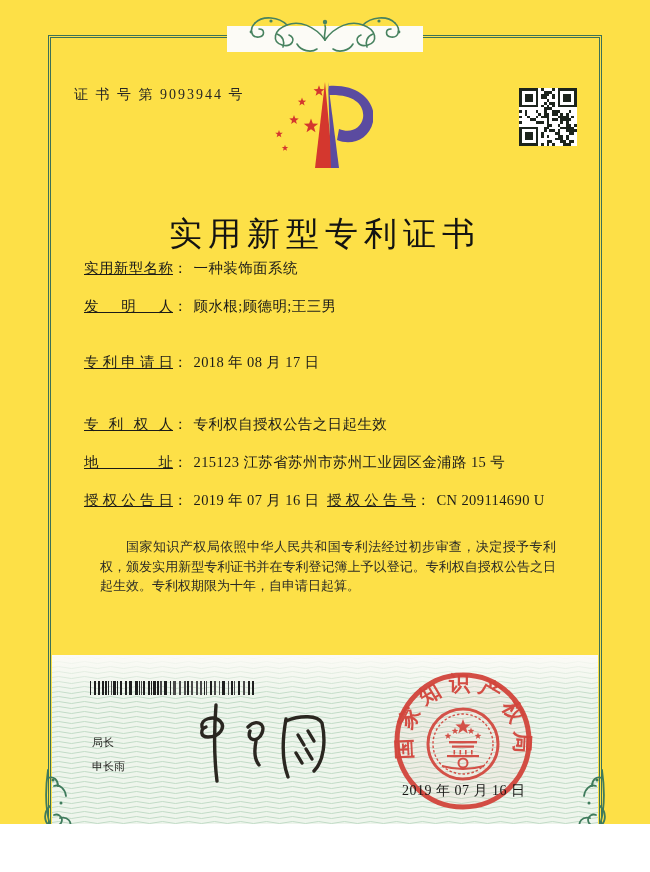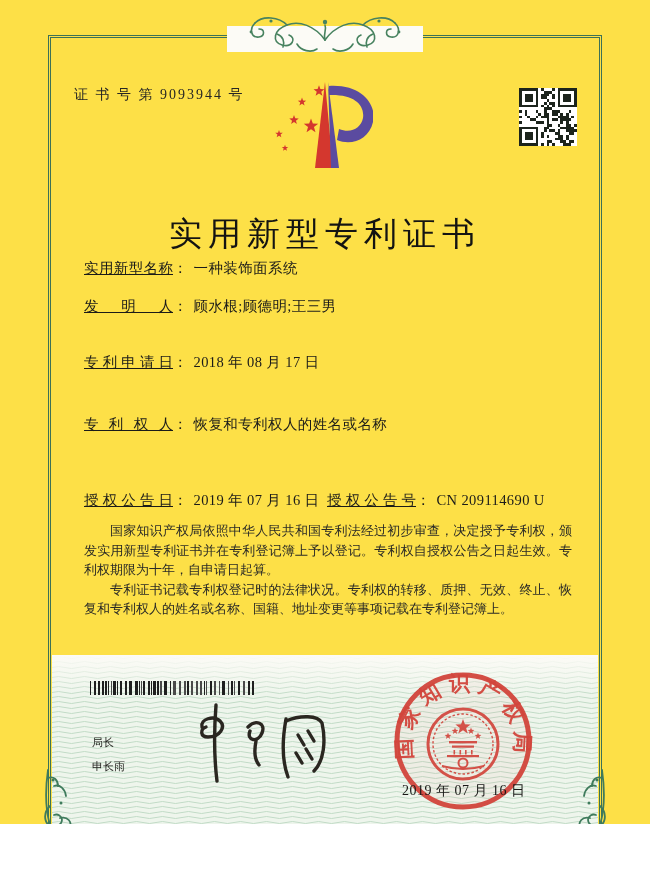--- a/index.html
+++ b/index.html
@@ -41,21 +41,21 @@
     color:#1b1b19; vertical-align:bottom;text-decoration:underline;
   }
   .colon { display:inline-block; margin-right:6px; }
   .fvalue { color:#1b1b19; letter-spacing:0.4px;text-align:right; }
   .pair2 { position:absolute; left:243px; top:0; }
 
   .legal {
     position:absolute; left:84px; top:521px; width:488px; z-index:2;
     font-size:13px; line-height:19.5px; color:#2a2a26; text-align:justify;
   }
-  .legal p { margin:0; text-indent:2em; }
+  .legal p { margin:16px; text-indent:2em; }
 
   .barcode { position:absolute; left:90px; top:681px; width:165px; height:14px; z-index:2; }
 
   .issuer { position:absolute; left:92px; top:730px; z-index:2; font-size:11px; line-height:24px; color:#20201d; }
   .signature { position:absolute; left:190px; top:697px; width:152px; height:92px; z-index:3; }
 
   .seal { position:absolute; left:390px; top:666px; width:146px; height:148px; z-index:3; }
   .seal-date {
     position:absolute; left:402px; top:782px; z-index:4;
     font-size:14px; letter-spacing:0.5px; color:#181816;
@@ -375,32 +375,34 @@
   <div class="frow" style="top:259px">
     <span class="flabel">实用新型名称</span><span class="colon">：</span><span class="fvalue">一种装饰面系统</span>
   </div>
   <div class="frow" style="top:297px">
     <span class="flabel">发明人</span><span class="colon">：</span><span class="fvalue">顾水根;顾德明;王三男</span>
   </div>
   <div class="frow" style="top:353px">
     <span class="flabel">专利申请日</span><span class="colon">：</span><span class="fvalue">2018 年 08 月 17 日</span>
   </div>
   <div class="frow" style="top:415px">
-    <span class="flabel">专利权人</span><span class="colon">：</span><span class="fvalue">恢复和专利权人的姓名或名称</span>
+    <span class="flabel">专利权人</span><span class="colon">：</span><span class="fvalue">专利权自授权公告之日起生效</span>
+  </div>
+  <div class="frow" style="top:453px">
+    <span class="flabel">地址</span><span class="colon">：</span><span class="fvalue">215123 江苏省苏州市苏州工业园区金浦路 15 号</span>
   </div>
   <div class="frow" style="top:491px">
     <span class="flabel">授权公告日</span><span class="colon">：</span><span class="fvalue">2019 年 07 月 16 日</span>
     <span class="pair2">
       <span class="flabel">授权公告号</span><span class="colon">：</span><span class="fvalue">CN 209114690 U</span>
     </span>
   </div>
 
   <div class="legal">
     <p>国家知识产权局依照中华人民共和国专利法经过初步审查，决定授予专利权，颁发实用新型专利证书并在专利登记簿上予以登记。专利权自授权公告之日起生效。专利权期限为十年，自申请日起算。</p>
-    <p>专利证书记载专利权登记时的法律状况。专利权的转移、质押、无效、终止、恢复和专利权人的姓名或名称、国籍、地址变更等事项记载在专利登记簿上。</p>
   </div>
 
   <svg class="barcode" id="barcodeSvg" viewBox="0 0 165 14" preserveAspectRatio="none" shape-rendering="crispEdges">
       <rect x="0" y="0" width="1" height="14" fill="#1f1f1f"></rect>
       <rect x="4" y="0" width="2" height="14" fill="#1f1f1f"></rect>
       <rect x="8" y="0" width="2" height="14" fill="#1f1f1f"></rect>
       <rect x="12" y="0" width="2" height="14" fill="#1f1f1f"></rect>
       <rect x="15" y="0" width="2" height="14" fill="#1f1f1f"></rect>
       <rect x="18" y="0" width="1" height="14" fill="#1f1f1f"></rect>
       <rect x="21" y="0" width="1" height="14" fill="#4a4a4a"></rect>

